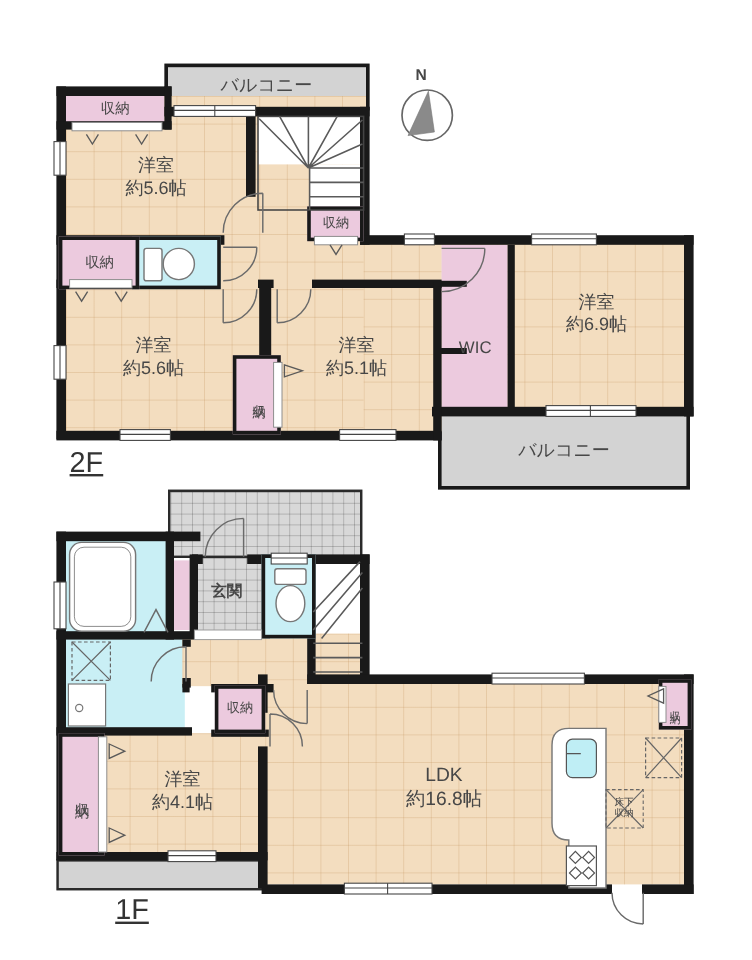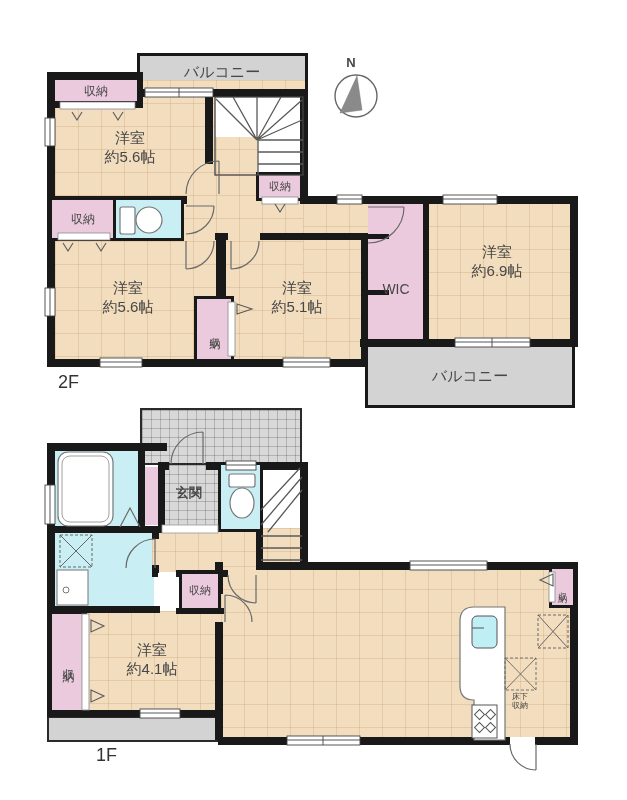--- a/index.html
+++ b/index.html
@@ -22,22 +22,22 @@
   .terrace{background:#d3d3d3;border:2px solid #2a2a2a;box-sizing:border-box;}
   .wall{background:#191919;}
   .boxed{border:3px solid #191919;box-sizing:border-box;}
   
   .lbl{position:absolute;transform:translate(-50%,-50%);color:#474747;
        white-space:nowrap;text-align:center;line-height:1.25;}
   .lbl .sz{display:block;}
   .vtext{writing-mode:vertical-rl;letter-spacing:2px;white-space:nowrap;}
   .f15{font-size:15px;} .f14{font-size:14px;} .f13{font-size:13px;}
   .f12{font-size:12px;} .f11{font-size:11px;} .f9{font-size:9px;}
-  .floorlbl{font-size:18px;color:#333;transform:none;}
-  .wraplbl{white-space:normal;line-height:1.1;margin-top:28px;}
+  .floorlbl{font-size:24px;color:#333;transform:none;text-decoration:underline;}
+  .wraplbl{white-space:normal;line-height:1.1;}
   svg.overlay{position:absolute;left:0;top:0;pointer-events:none;}
 </style>
 </head>
 <body>
 
 <div id="plan">
 
   <div>
 
     <div class="abs balcony" style="left:137px;top:53px;width:171px;height:39px;"></div>
@@ -270,17 +270,20 @@
   </div>
   <div class="lbl f15" style="left:470px;top:376px;">バルコニー</div>
   <div class="lbl floorlbl" style="left:58px;top:371px;transform:none;">2F</div>
 
   <div class="lbl f13" style="left:189px;top:493px;font-weight:bold;">玄関</div>
   <div class="lbl f11" style="left:200px;top:591px;">収納</div>
   <div class="lbl f12 vtext" style="left:68px;top:661px;">収納</div>
   <div class="lbl f15" style="left:152px;top:660px;">
     <span>洋室</span><span class="sz">約4.1帖</span>
   </div>
+  <div class="lbl" style="left:370px;top:657px;font-size:16px;">
+    <span>LDK</span><span class="sz">約16.8帖</span>
+  </div>
   <div class="lbl wraplbl" style="left:520px;top:674px;font-size:8px;width:20px;">床下収納</div>
   <div class="lbl f9 vtext" style="left:562px;top:587px;">収納</div>
   <div class="lbl floorlbl" style="left:60px;top:744px;transform:none;margin-left:36px;">1F</div>
 
 </div>
 
 </body></html>

